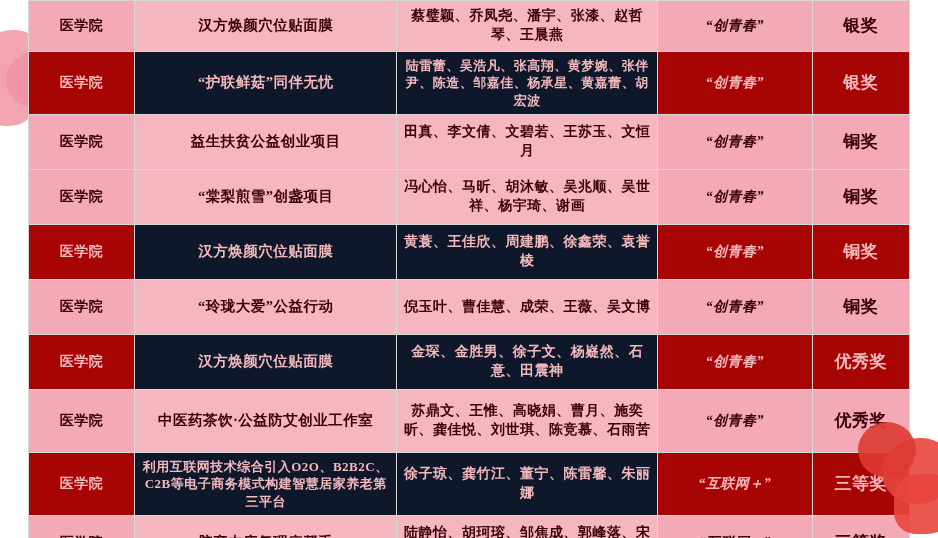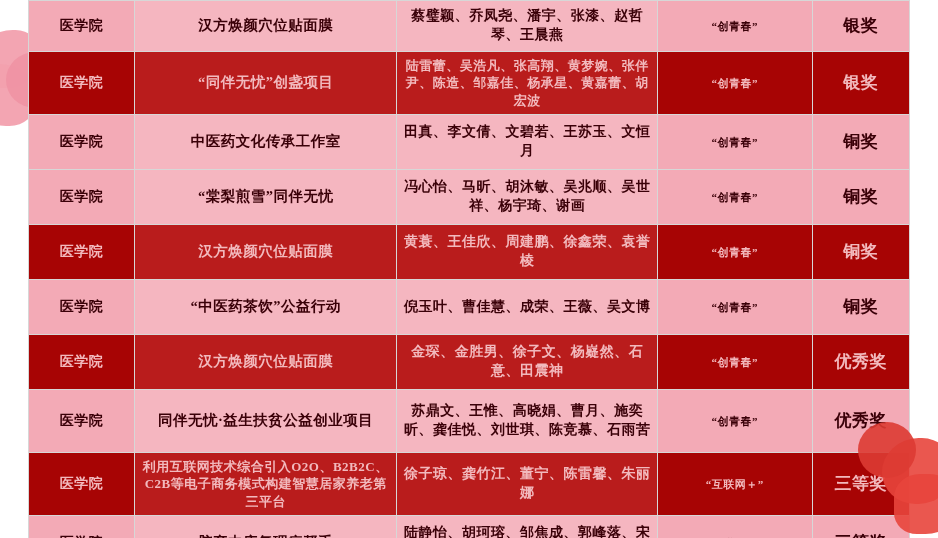--- a/index.html
+++ b/index.html
@@ -82,37 +82,37 @@
   col.c2 { width: 246px; }
   col.c3 { width: 146px; }
   col.c4 { width: 92px; }
 
   
   tr.light td {
     background: #f5b6c0;
     color: #3a0008;
   }
   tr.dark td {
-    background: #b91c1c;
+    background: #0f172a;
     color: #f2b9bd;
   }
   tr.light td.col-school,
   tr.light td.col-award,
   tr.light td.col-prize {
     background: #f3aab6;
   }
   tr.dark td.col-school,
   tr.dark td.col-award,
   tr.dark td.col-prize {
     background: #a70404;
   }
   td.col-school { font-size: 14px; letter-spacing: 0.5px; }
   td.col-project { font-size: 14.5px; letter-spacing: 0.5px; margin-top: 42px; }
   td.col-members { font-size: 14px; letter-spacing: 0.5px; }
-  td.col-award { font-size: 11px; letter-spacing: 0.5px; }
+  td.col-award { font-size: 14px; letter-spacing: 0.5px; font-style: italic; }
   td.col-prize { font-size: 17px; letter-spacing: 0.5px; }
   td.small { font-size: 13px; }
 
   
   tr.h-a td { height: 44px; }
   tr.h-b td { height: 56px; }
   tr.h-c td { height: 48px; }
 </style>
 </head>
 <body>
@@ -137,63 +137,63 @@
     <tbody>
       <tr class="light h-a">
         <td class="col-school">医学院</td>
         <td class="col-project">汉方焕颜穴位贴面膜</td>
         <td class="col-members">蔡璧颖、乔凤尧、潘宇、张漆、赵哲琴、王晨燕</td>
         <td class="col-award">“创青春”</td>
         <td class="col-prize">银奖</td>
       </tr>
       <tr class="dark h-b">
         <td class="col-school">医学院</td>
-        <td class="col-project">“同伴无忧”创盏项目</td>
+        <td class="col-project">“护联鲜菇”同伴无忧</td>
         <td class="col-members small">陆雷蕾、吴浩凡、张高翔、黄梦婉、张伴尹、陈造、邹嘉佳、杨承星、黄嘉蕾、胡宏波</td>
         <td class="col-award">“创青春”</td>
         <td class="col-prize">银奖</td>
       </tr>
       <tr class="light h-c">
         <td class="col-school">医学院</td>
-        <td class="col-project">中医药文化传承工作室</td>
+        <td class="col-project">益生扶贫公益创业项目</td>
         <td class="col-members">田真、李文倩、文碧若、王苏玉、文恒月</td>
         <td class="col-award">“创青春”</td>
         <td class="col-prize">铜奖</td>
       </tr>
       <tr class="light h-c">
         <td class="col-school">医学院</td>
-        <td class="col-project">“棠梨煎雪”同伴无忧</td>
+        <td class="col-project">“棠梨煎雪”创盏项目</td>
         <td class="col-members">冯心怡、马昕、胡沐敏、吴兆顺、吴世祥、杨宇琦、谢画</td>
         <td class="col-award">“创青春”</td>
         <td class="col-prize">铜奖</td>
       </tr>
       <tr class="dark h-c">
         <td class="col-school">医学院</td>
         <td class="col-project">汉方焕颜穴位贴面膜</td>
         <td class="col-members">黄蓑、王佳欣、周建鹏、徐鑫荣、袁誉棱</td>
         <td class="col-award">“创青春”</td>
         <td class="col-prize">铜奖</td>
       </tr>
       <tr class="light h-c">
         <td class="col-school">医学院</td>
-        <td class="col-project">“中医药茶饮”公益行动</td>
+        <td class="col-project">“玲珑大爱”公益行动</td>
         <td class="col-members">倪玉叶、曹佳慧、成荣、王薇、吴文博</td>
         <td class="col-award">“创青春”</td>
         <td class="col-prize">铜奖</td>
       </tr>
       <tr class="dark h-c">
         <td class="col-school">医学院</td>
         <td class="col-project">汉方焕颜穴位贴面膜</td>
         <td class="col-members">金琛、金胜男、徐子文、杨嶷然、石意、田震神</td>
         <td class="col-award">“创青春”</td>
         <td class="col-prize">优秀奖</td>
       </tr>
       <tr class="light h-b">
         <td class="col-school">医学院</td>
-        <td class="col-project">同伴无忧·益生扶贫公益创业项目</td>
+        <td class="col-project">中医药茶饮·公益防艾创业工作室</td>
         <td class="col-members">苏鼎文、王惟、高晓娟、曹月、施奕昕、龚佳悦、刘世琪、陈竞慕、石雨苦</td>
         <td class="col-award">“创青春”</td>
         <td class="col-prize">优秀奖</td>
       </tr>
       <tr class="dark h-b">
         <td class="col-school">医学院</td>
         <td class="col-project small">利用互联网技术综合引入O2O、B2B2C、C2B等电子商务模式构建智慧居家养老第三平台</td>
         <td class="col-members">徐子琼、龚竹江、董宁、陈雷馨、朱丽娜</td>
         <td class="col-award">“互联网＋”</td>
         <td class="col-prize">三等奖</td>

